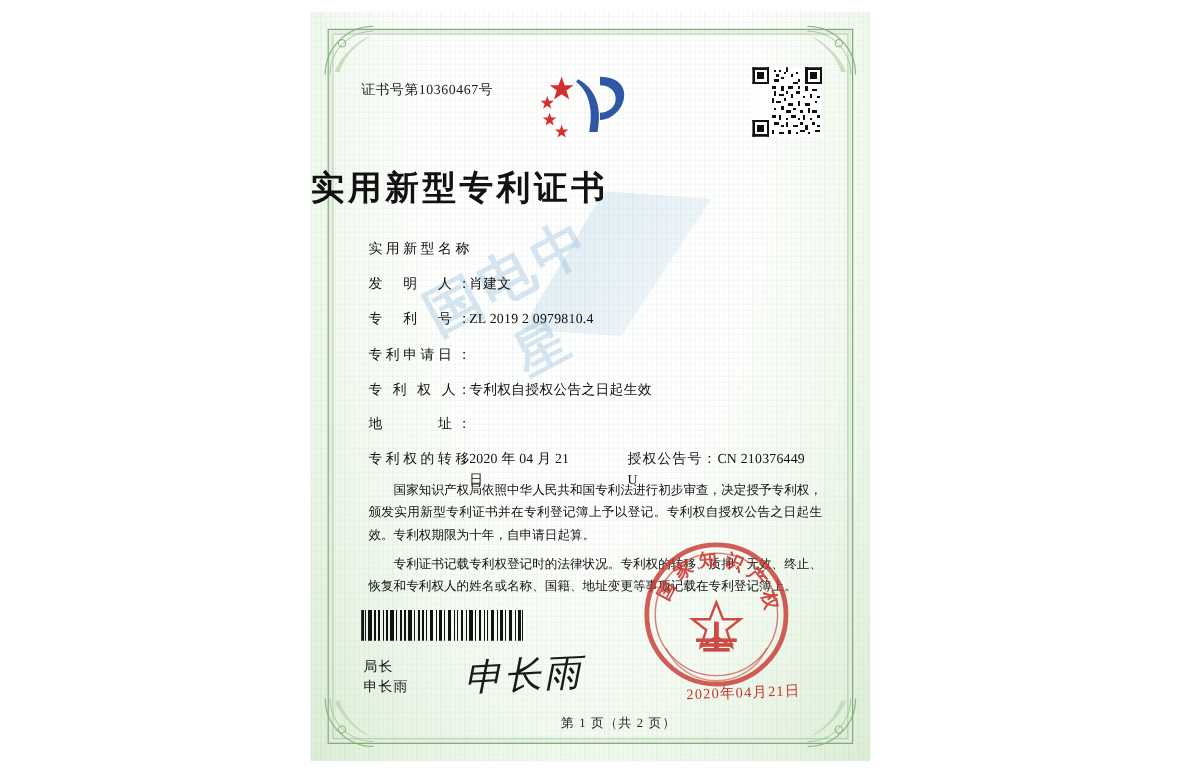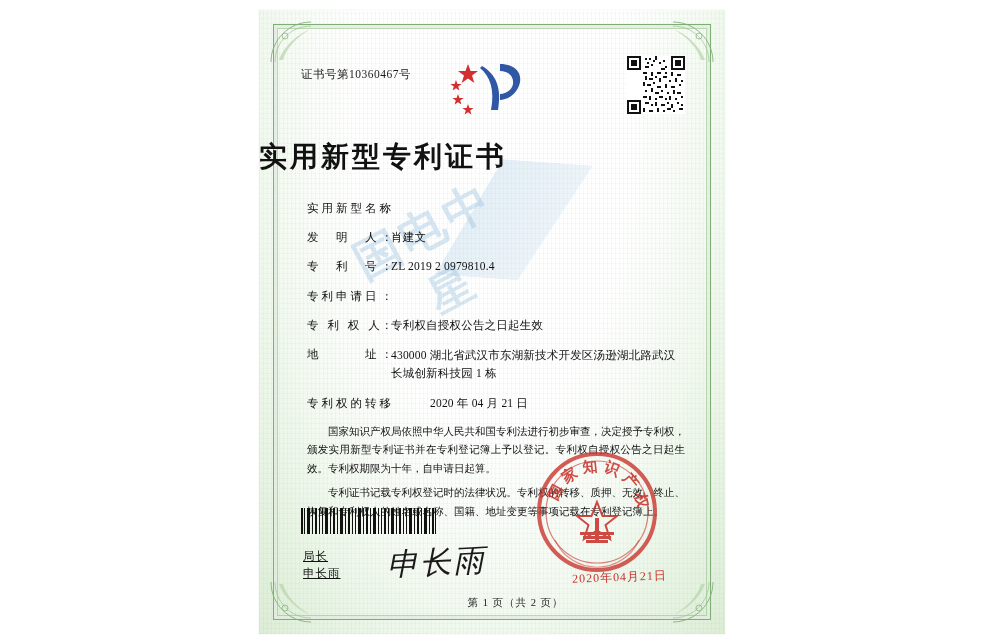--- a/index.html
+++ b/index.html
@@ -164,29 +164,29 @@
   }
   .row .sep {
     width: 10px;
     flex: 0 0 10px;
   }
   .row .val {
     flex: 1 1 auto;
     letter-spacing: 0.2px;
   }
   .row .val.two-line { line-height: 1.6; }
-  .row.inline-two .val { display: flex; margin-left: 39px; }
+  .row.inline-two .val { display: flex; }
   .row .val .seg2 { margin-left: 34px; }
   .row .val .seg2 .sublbl { letter-spacing: 1px; }
 
   
   .paras {
     position: absolute;
     left: 48px;
-    top: 413px;
+    top: 391px;
     width: 378px;
     font-size: 10.5px;
     line-height: 1.75;
     color: #111;
     text-align: justify;
     z-index: 5;
   }
   .paras p {
     margin: 0 0 6px 0;
     text-indent: 21px;
@@ -205,21 +205,20 @@
   
   .sign-block {
     position: absolute;
     left: 44px;
     bottom: 52px;
     font-size: 11.5px;
     line-height: 1.5;
     color: #111;
     letter-spacing: 1px;
     z-index: 6;
-    text-decoration: underline;
   }
   .signature {
     position: absolute;
     left: 128px;
     bottom: 50px;
     font-family: "Liberation Serif", serif;
     font-size: 31px;
     color: #1a1a1a;
     font-style: italic;
     letter-spacing: 2px;
@@ -438,31 +437,30 @@
 
         <div class="row">
           <div class="lbl">专 利 权 人</div>
           <div class="sep">：</div>
           <div class="val">专利权自授权公告之日起生效</div>
         </div>
 
         <div class="row">
           <div class="lbl">地　　　址</div>
           <div class="sep">：</div>
-          <div class="val two-line">
-            <div>430000 湖北省武汉市东湖新技术开发区汤逊湖北路武汉</div>
-            <div>长城创新科技园 1 栋</div>
-          </div>
         </div>
 
         <div class="row inline-two">
           <div class="lbl">专利权的转移</div>
           <div class="sep">：</div>
           <div class="val">
             <span>2020 年 04 月 21 日</span>
+            <span class="seg2">
+              <span class="sublbl">授权公告号：</span><span>CN 210376449 U</span>
+            </span>
           </div>
         </div>
 
       </div>
 
       <div class="paras">
         <p>国家知识产权局依照中华人民共和国专利法进行初步审查，决定授予专利权，颁发实用新型专利证书并在专利登记簿上予以登记。专利权自授权公告之日起生效。专利权期限为十年，自申请日起算。</p>
         <p>专利证书记载专利权登记时的法律状况。专利权的转移、质押、无效、终止、恢复和专利权人的姓名或名称、国籍、地址变更等事项记载在专利登记簿上。</p>
       </div>
 

